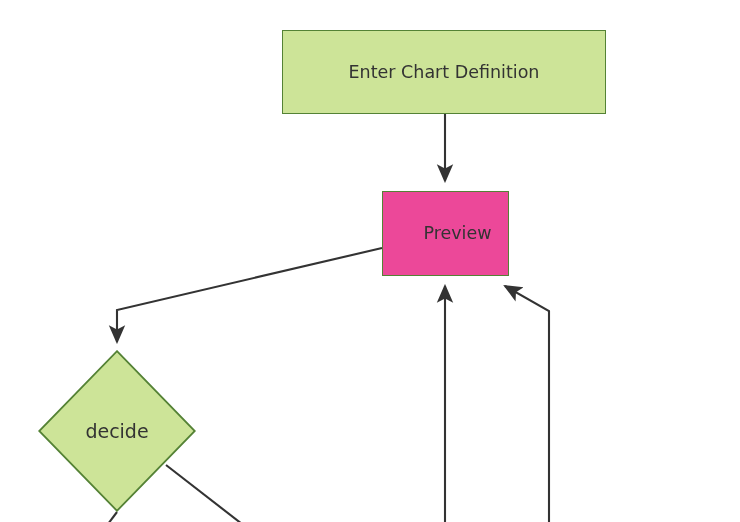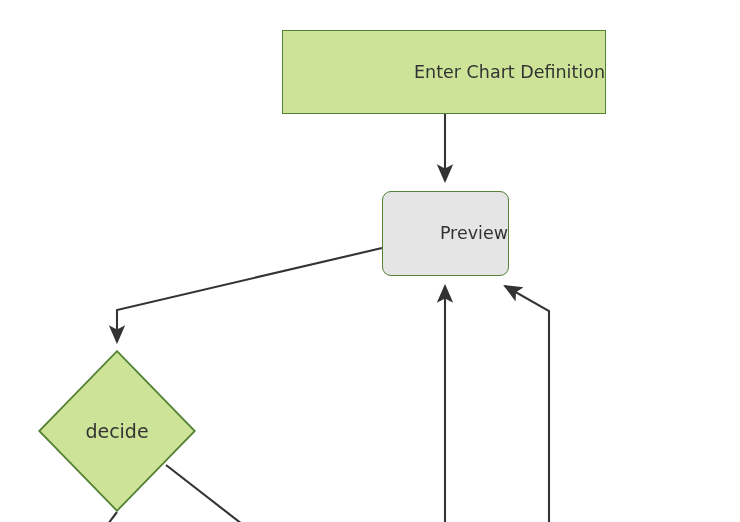--- a/index.html
+++ b/index.html
@@ -20,35 +20,35 @@
     left: 0;
     top: 0;
     width: 740px;
     height: 522px;
   }
   .node {
     position: absolute;
     box-sizing: border-box;
     display: flex;
     align-items: center;
-    justify-content: flex-end;
+    justify-content: center;
     color: #333333;
     font-size: 17.5px;
     line-height: 1.2;
     white-space: nowrap;
     z-index: 2;
   }
   .node-rect {
     background: #cde498;
     border: 1.6px solid #548235;
   }
   .node-round {
-    background: #e5e5e5;
+    background: #ec4899;
     border: 1.6px solid #548235;
-    border-radius: 9px;
+    border-radius: 0;
     padding-left: 24px;
   }
   .node-diamond-wrap {
     position: absolute;
     z-index: 2;
   }
   .node-diamond-wrap svg {
     position: absolute;
     left: 0;
     top: 0;

